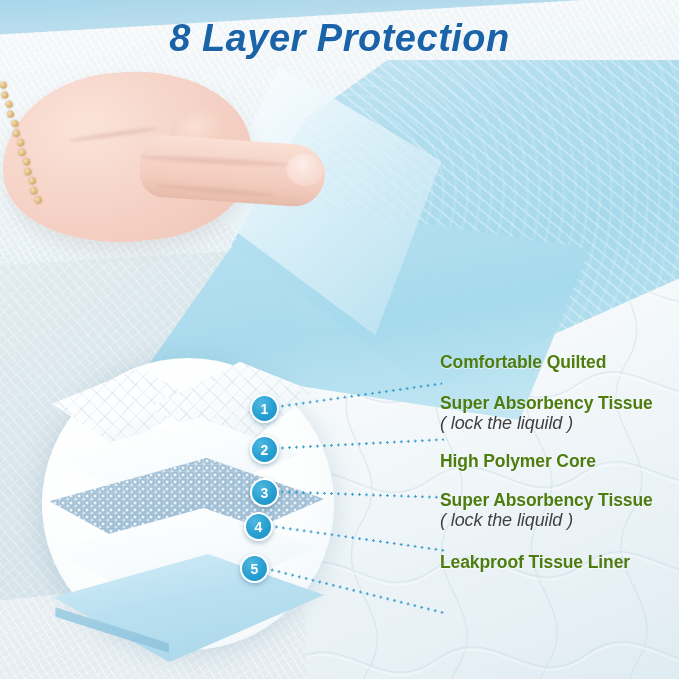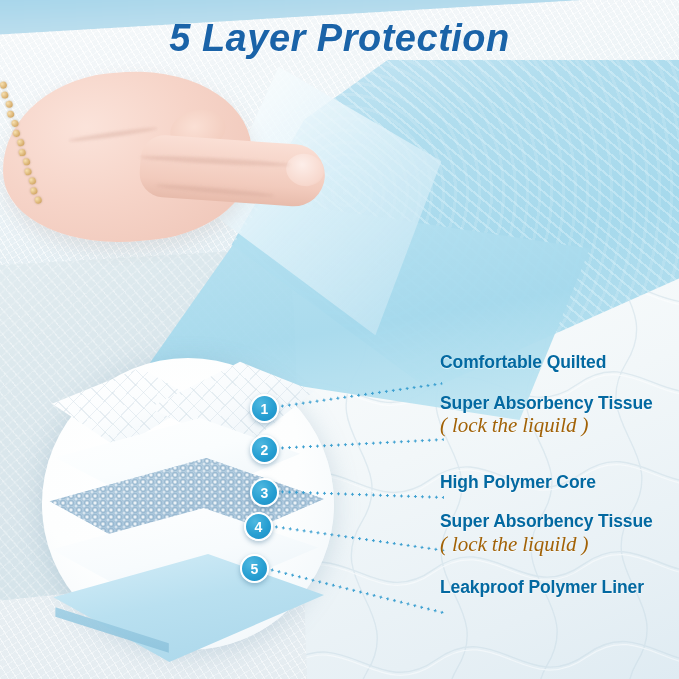--- a/index.html
+++ b/index.html
@@ -234,29 +234,28 @@
     position:absolute;left:0;right:0;top:17px;text-align:center;
     font-size:38px;font-weight:bold;font-style:italic;
     color:#1a63a8;
     letter-spacing:.5px;
     text-shadow:0 1px 2px rgba(255,255,255,.85);
     font-family:"Liberation Sans", sans-serif;
   }
   .labels{position:absolute;left:440px;top:352px;width:239px;}
   .label-block{margin-bottom:13px;}
   .lab-main{
-    font-size:17.5px;font-weight:bold;color:#0369a1;
+    font-size:17.5px;font-weight:bold;color:#4d7c0f;
     line-height:1.18;letter-spacing:-.1px;
     text-shadow:0 1px 1px rgba(255,255,255,.7);
   }
   .lab-sub{
-    font-size:21px;font-style:italic;color:#a16207;
+    font-size:18px;font-style:italic;color:#404040;
     line-height:1.2;letter-spacing:-.1px;
     text-shadow:0 1px 1px rgba(255,255,255,.7);
-    font-family:Liberation Serif, serif;
   }
 </style>
 </head>
 <body>
 
 <div id="stage">
 
   <div class="bg-base"></div>
   <div class="bg-weave"></div>
   <div class="bg-leftpad"></div>
@@ -341,41 +340,41 @@
   <div class="leader" style="left:272px;top:490px;width:172px;transform:rotate(2deg);"></div>
   <div class="leader" style="left:266px;top:524px;width:182px;transform:rotate(8deg);"></div>
   <div class="leader" style="left:262px;top:566px;width:190px;transform:rotate(14deg);"></div>
 
   <div class="badge" style="left:250px;top:394px;">1</div>
   <div class="badge" style="left:250px;top:435px;">2</div>
   <div class="badge" style="left:250px;top:478px;">3</div>
   <div class="badge" style="left:244px;top:512px;">4</div>
   <div class="badge" style="left:240px;top:554px;">5</div>
 
-  <div class="title">5 Layer Protection</div>
+  <div class="title">8 Layer Protection</div>
 
   <div class="labels">
 
     <div class="label-block">
       <div class="lab-main">Comfortable Quilted</div>
     </div>
 
     <div class="label-block" style="margin-top:20px;">
       <div class="lab-main">Super Absorbency Tissue</div>
       <div class="lab-sub">( lock the liquild )</div>
     </div>
 
-    <div class="label-block" style="margin-top:34px;">
+    <div class="label-block" style="margin-top:16px;">
       <div class="lab-main">High Polymer Core</div>
     </div>
 
     <div class="label-block" style="margin-top:18px;">
       <div class="lab-main">Super Absorbency Tissue</div>
       <div class="lab-sub">( lock the liquild )</div>
     </div>
 
     <div class="label-block" style="margin-top:20px;">
-      <div class="lab-main">Leakproof Polymer Liner</div>
+      <div class="lab-main">Leakproof Tissue Liner</div>
     </div>
 
   </div>
 
 </div>
 
 </body></html>

